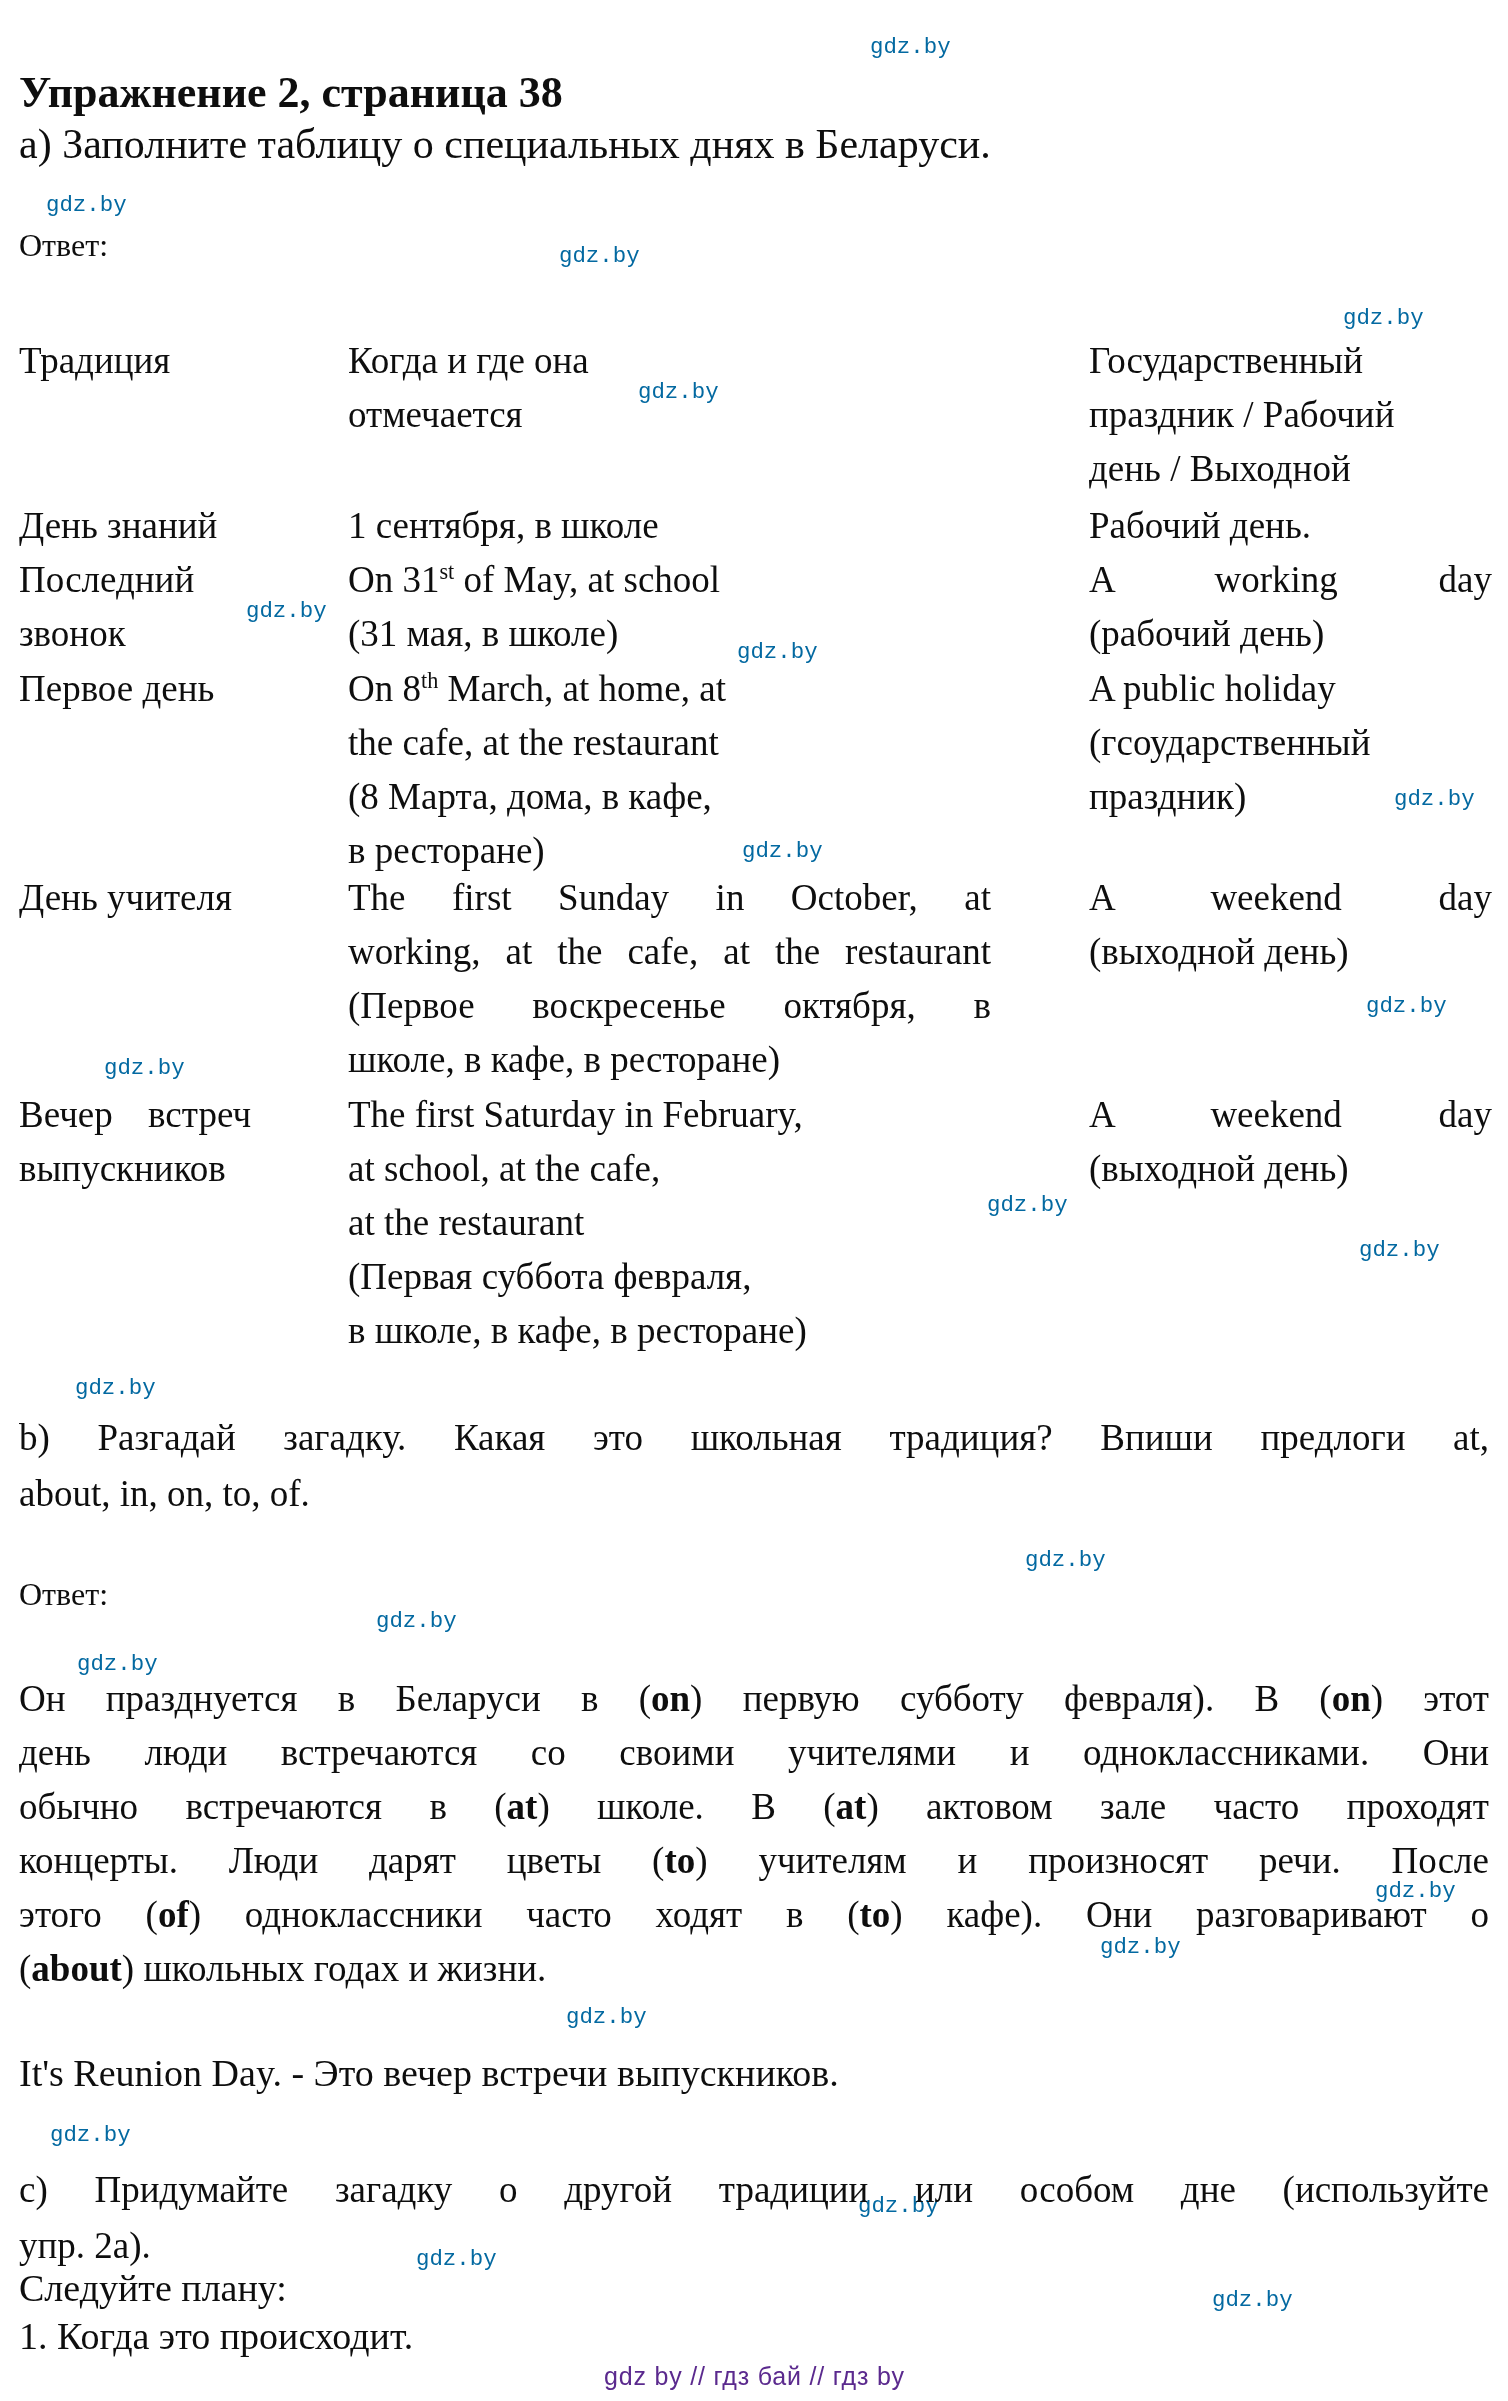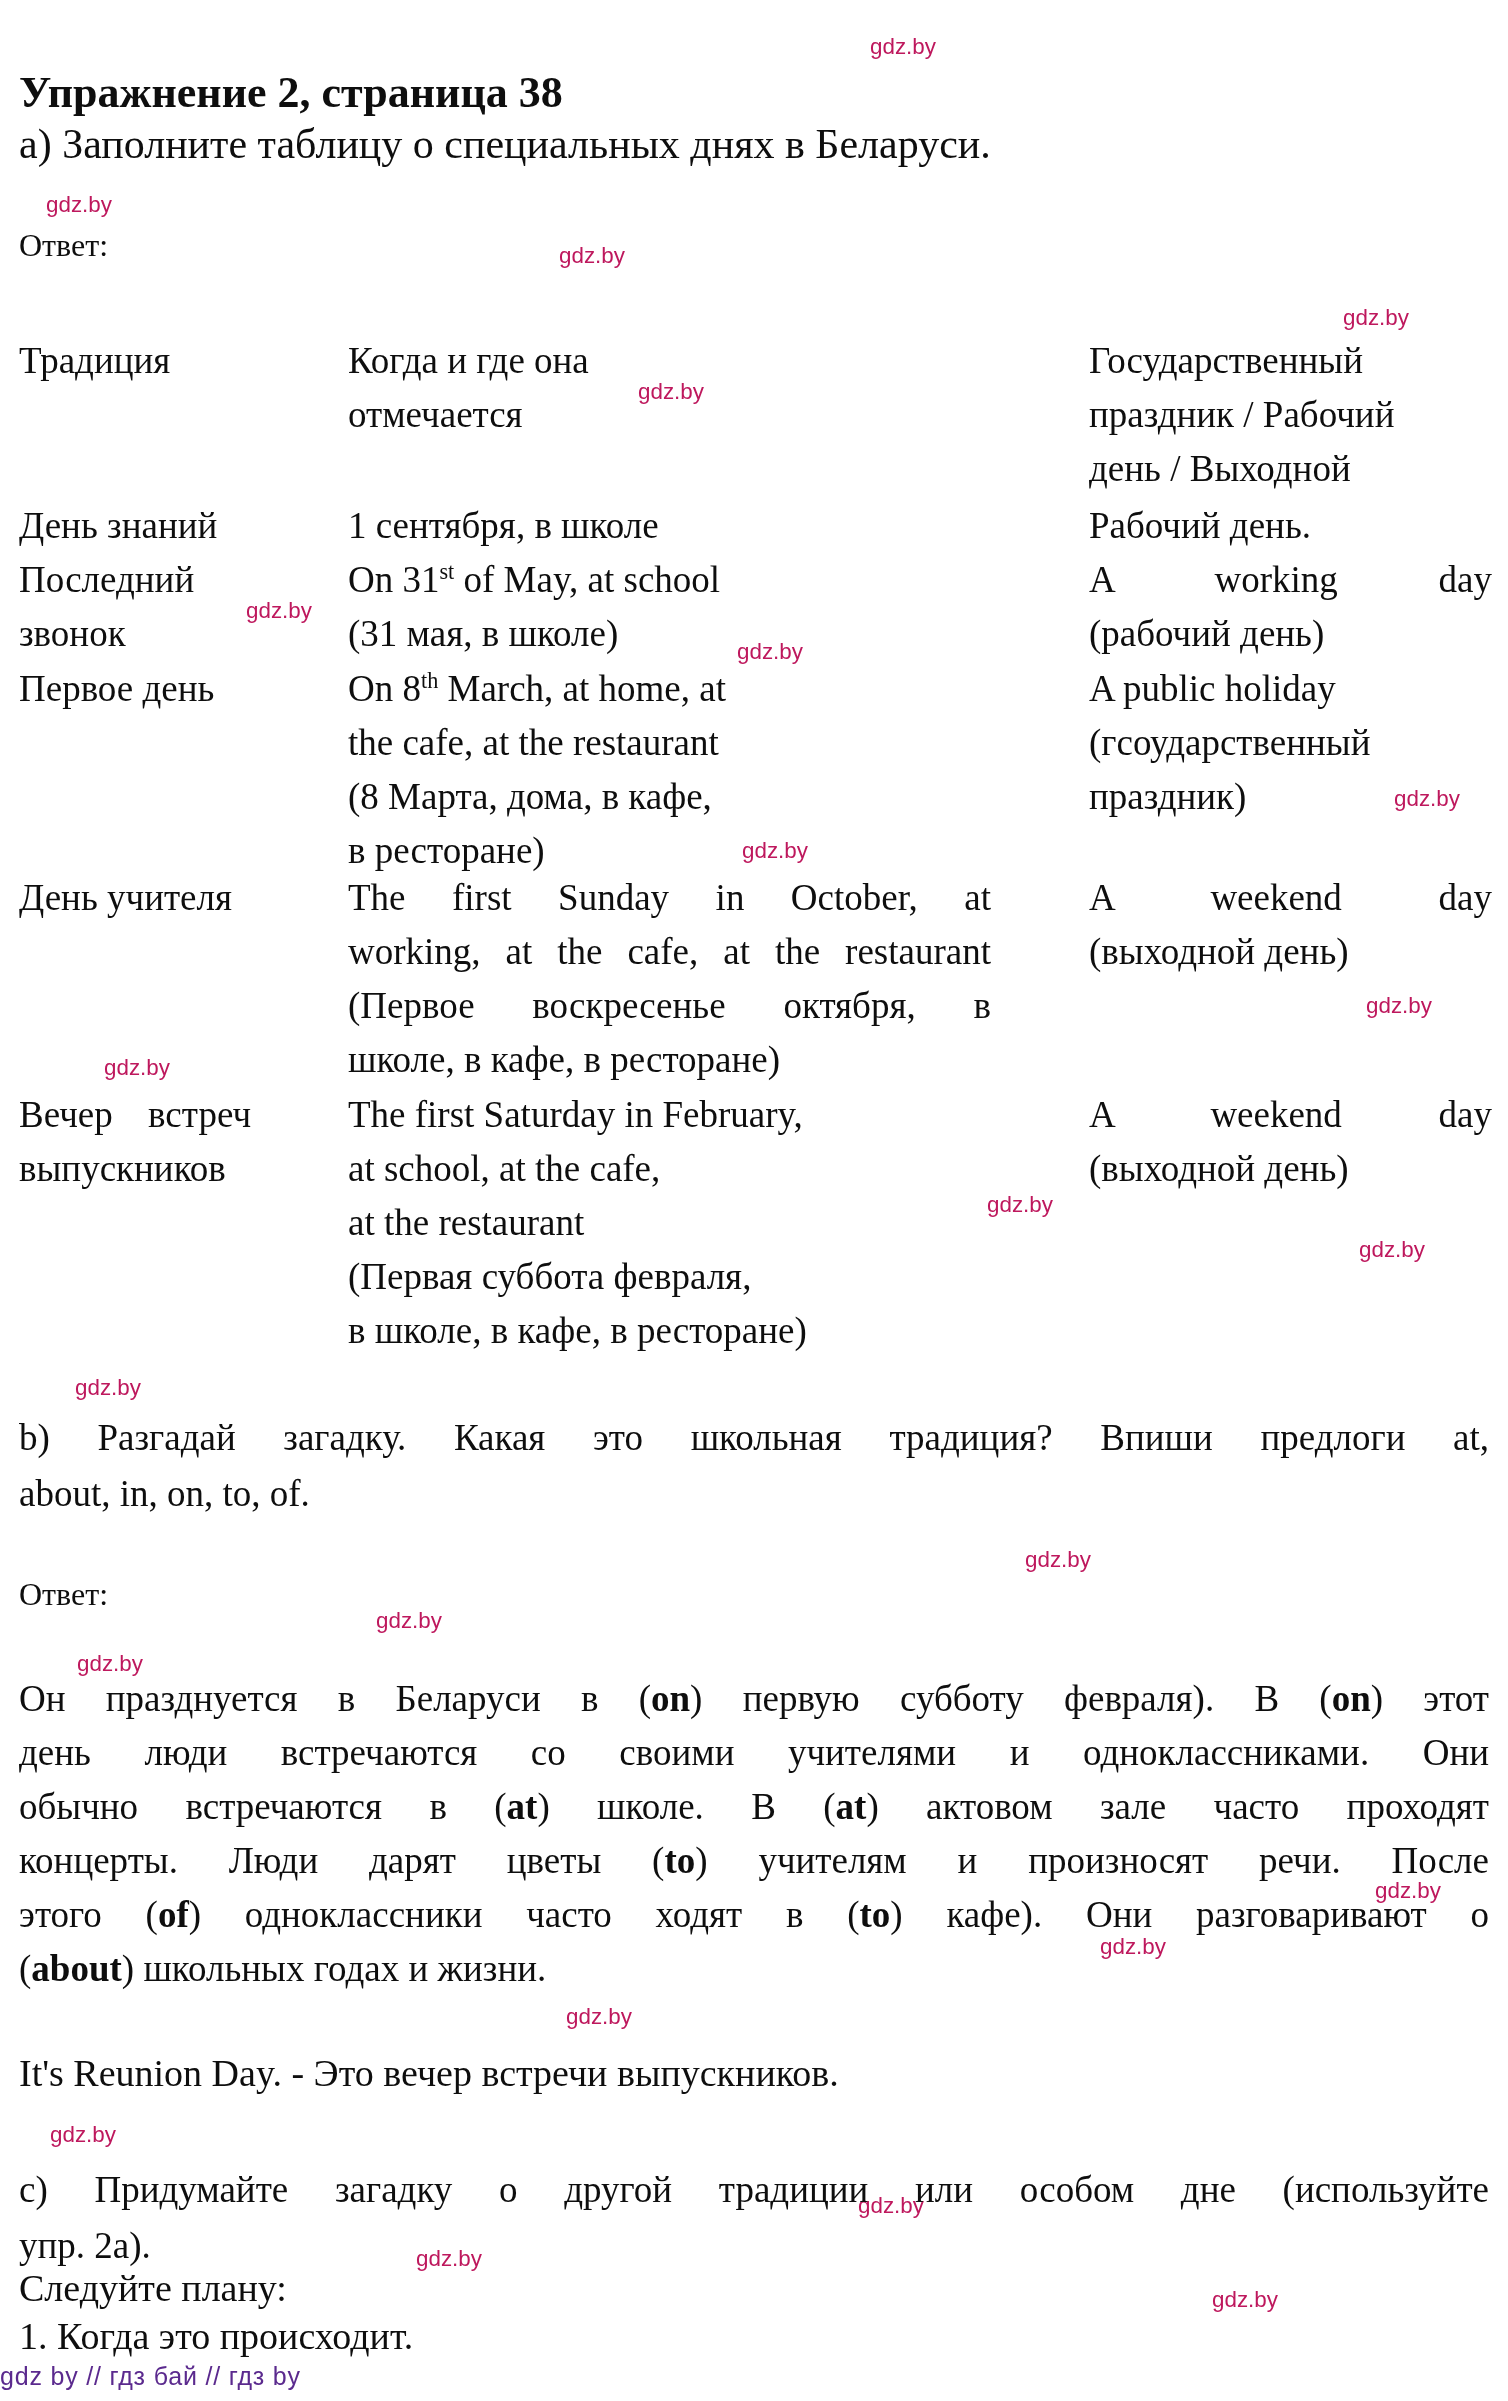--- a/index.html
+++ b/index.html
@@ -6,39 +6,39 @@
   .page{
     position:relative;width:1509px;height:2401px;background:#ffffff;
     font-family:"Liberation Serif",serif;color:#0e0e0e;overflow:hidden;
   }
   .abs{position:absolute;}
   .banner{
     left:0;right:0;top:3.2px;text-align:center;
     font-family:"Liberation Sans",sans-serif;font-size:29px;font-weight:bold;
   }
   .wm{
-    font-family:Liberation Sans, sans-serif;font-size:22.4px;color:#be185d;
+    font-family:Liberation Mono, monospace;font-size:22.4px;color:#0369a1;
     white-space:nowrap;
   }
   .doc-title{left:19px;top:67px;font-size:44px;font-weight:bold;white-space:nowrap;}
   .task-line{left:19px;font-size:42px;white-space:nowrap;font-family:Liberation Serif, serif;}
   .answer{left:19px;font-size:32px;white-space:nowrap;}
   .cell{line-height:54px;font-size:37px;}
   .c1{left:19px;width:232px;}
   .c2{left:348px;width:643px;}
   .c3{left:1089px;width:403px;}
   .block{left:19px;width:1470px;font-size:37px;line-height:54px;}
   .block.lh70{line-height:56px;}
   .line{min-height:1em;}
   .jline{text-align:justify;text-align-last:justify;}
   sup{font-size:60%;line-height:0;}
   b{font-weight:bold;}
   .single{left:19px;font-size:38px;white-space:nowrap;}
   .footer{
-    left:0;right:0;top:2362px;
+    left:0;right:0;top:2362px;text-align:center;
     font-family:"Liberation Sans",sans-serif;font-size:25px;letter-spacing:0.8px;
   }
 </style>
 </head>
 <body>
 
 <div class="page">
 
 
   <div class="abs wm" style="left:870px;top:34px">gdz.by</div>

